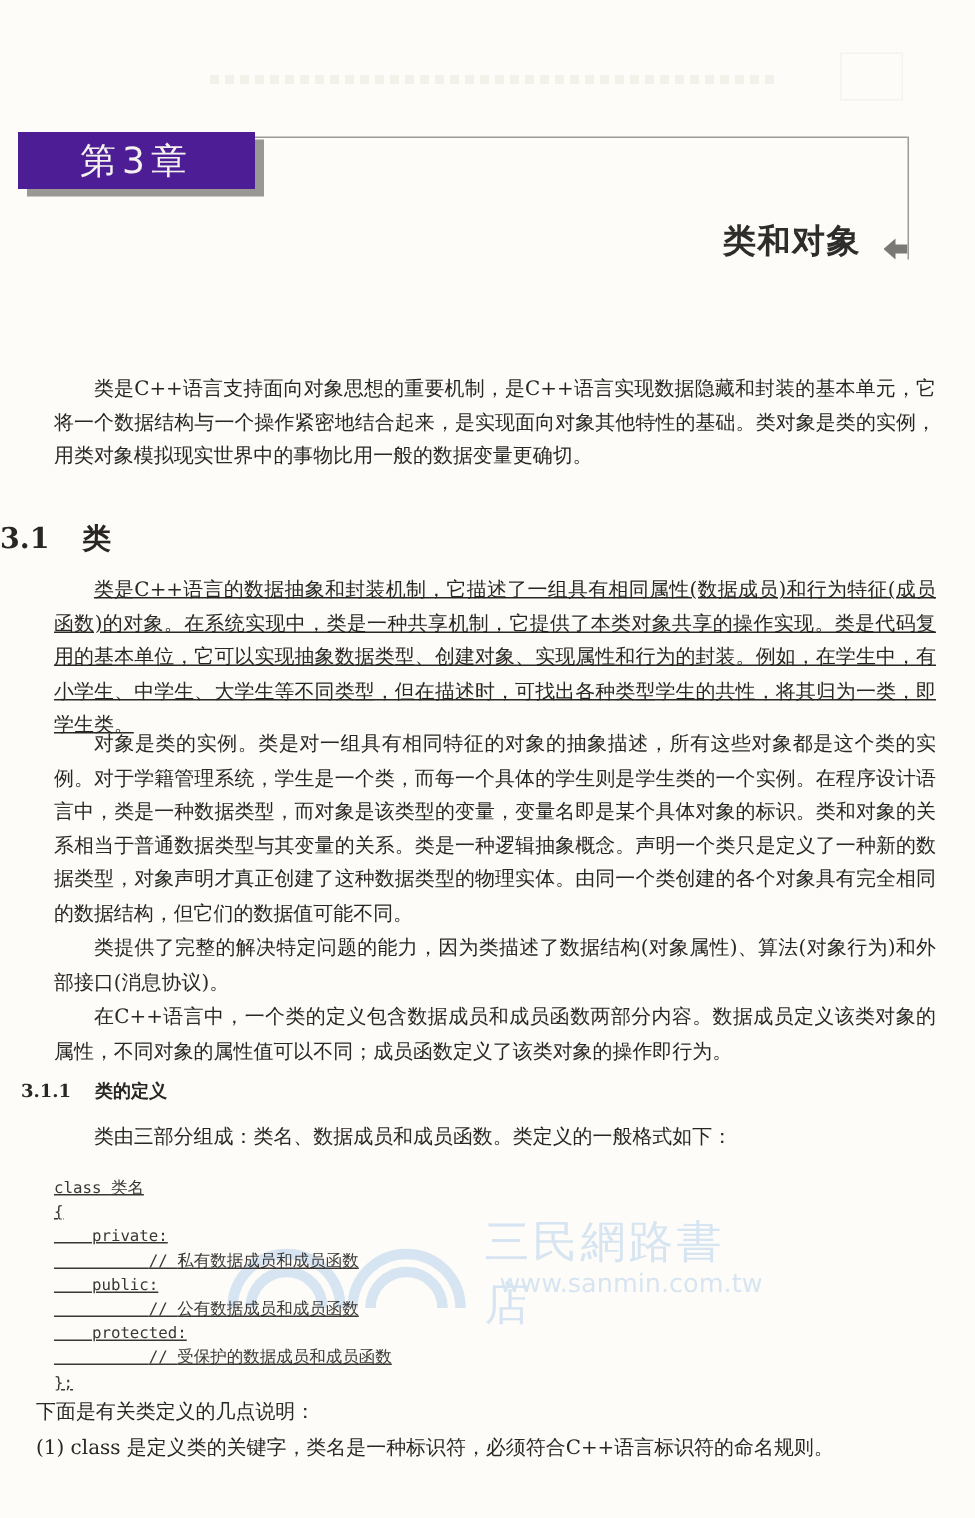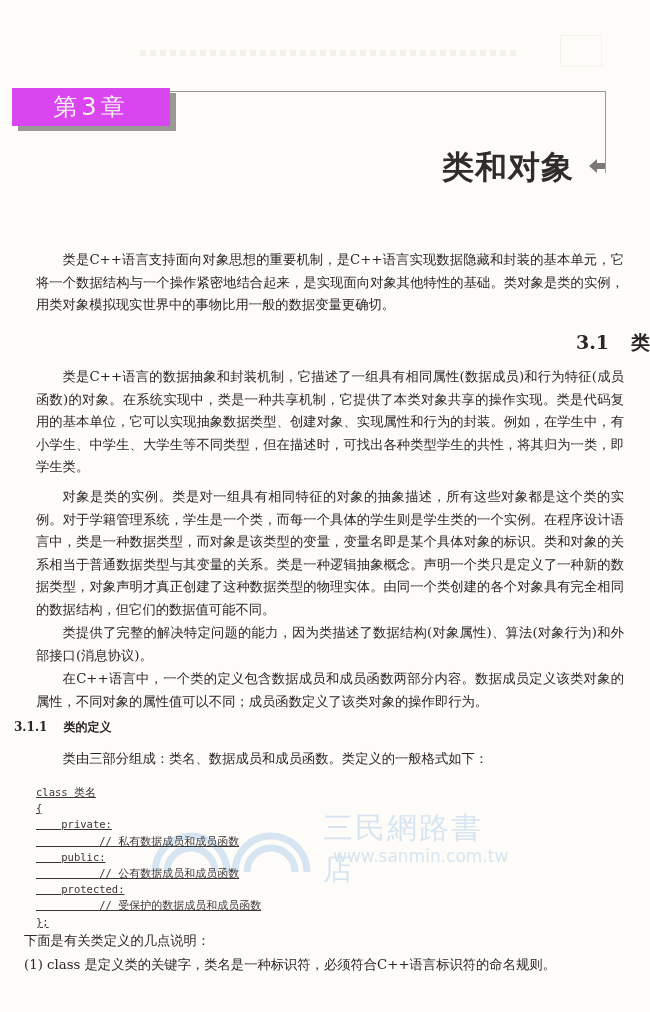--- a/index.html
+++ b/index.html
@@ -11,47 +11,47 @@
     }
     .page { position: absolute; inset: 0; }
     
     .ghost { position: absolute; left: 140px; top: 50px; width: 380px; height: 6px;
       background: repeating-linear-gradient(90deg, #efece4 0 6px, transparent 6px 10px); opacity: .7; }
     .ghost2 { position: absolute; left: 560px; top: 35px; width: 40px; height: 30px;
       border: 1px solid #efece4; opacity: .6; }
 
     .chapter-box {
       position: absolute; left: 12px; top: 88px; width: 158px; height: 38px;
-      background: #d946ef;
+      background: #4c1d95;
       box-shadow: 6px 5px 0 #9a9894;
       display: flex; align-items: center; justify-content: center;
     }
     .chapter-label {
       color: #f4f2ee; font-family: "DejaVu Sans", "Liberation Sans", sans-serif;
       font-size: 24px; letter-spacing: 4px;
     }
     .header-rule { position: absolute; left: 170px; top: 91px; width: 435px; height: 1px; background: #9c9a96; }
     .header-vrule { position: absolute; left: 605px; top: 91px; width: 1px; height: 82px; background: #9c9a96; }
     .chapter-title {
       position: absolute; right: 76px; top: 146px;
       font-family: Liberation Sans, sans-serif;
-      font-weight: bold; font-size: 32px; color: #2f2d2b; letter-spacing: 1px;
+      font-weight: bold; font-size: 22px; color: #2f2d2b; letter-spacing: 1px;
     }
     .arrow-icon {
       position: absolute; left: 589px; top: 159px; width: 16px; height: 14px;
     }
 
     .para {
       position: absolute; left: 36px; width: 588px;
       font-size: 13.3px; line-height: 22.6px; text-align: justify;
       text-indent: 2em; margin: 0;
     }
     .section-heading {
-      position: absolute; left: 0; width: 650px; text-align: right;
-      font-weight: bold; font-size: 19px; top: 330px; color: #2a2624;
+      position: absolute; left: 0; width: 650px; text-align: left;
+      font-weight: bold; font-size: 19px; top: 346px; color: #2a2624;
     }
     .section-heading .num { margin-right: 22px; }
     .subsection-heading {
       position: absolute; left: 14px; top: 719px;
       font-family: "DejaVu Sans", "Liberation Sans", sans-serif;
       font-weight: bold; font-size: 12px; color: #2a2624;
     }
     .subsection-heading .num { margin-right: 16px; font-family: "DejaVu Serif", serif; }
 
     .code {
@@ -95,21 +95,21 @@
   <svg class="arrow-icon" viewBox="0 0 16 14">
     <polygon points="0,7 8,0 8,4 16,4 16,10 8,10 8,14" fill="#7b7976"></polygon>
   </svg>
 
   <p class="para" style="top:249px;">类是C++语言支持面向对象思想的重要机制，是C++语言实现数据隐藏和封装的基本单元，它将一个数据结构与一个操作紧密地结合起来，是实现面向对象其他特性的基础。类对象是类的实例，用类对象模拟现实世界中的事物比用一般的数据变量更确切。</p>
 
   <div class="section-heading">
     <span class="num">3.1</span><span>类</span>
   </div>
 
-  <p class="para" style="top:366px;">类是C++语言的数据抽象和封装机制，它描述了一组具有相同属性(数据成员)和行为特征(成员函数)的对象。在系统实现中，类是一种共享机制，它提供了本类对象共享的操作实现。类是代码复用的基本单位，它可以实现抽象数据类型、创建对象、实现属性和行为的封装。例如，在学生中，有小学生、中学生、大学生等不同类型，但在描述时，可找出各种类型学生的共性，将其归为一类，即学生类。</p>
+  <p class="para" style="top:383px;text-decoration:underline;">类是C++语言的数据抽象和封装机制，它描述了一组具有相同属性(数据成员)和行为特征(成员函数)的对象。在系统实现中，类是一种共享机制，它提供了本类对象共享的操作实现。类是代码复用的基本单位，它可以实现抽象数据类型、创建对象、实现属性和行为的封装。例如，在学生中，有小学生、中学生、大学生等不同类型，但在描述时，可找出各种类型学生的共性，将其归为一类，即学生类。</p>
   <p class="para" style="top:486px;">对象是类的实例。类是对一组具有相同特征的对象的抽象描述，所有这些对象都是这个类的实例。对于学籍管理系统，学生是一个类，而每一个具体的学生则是学生类的一个实例。在程序设计语言中，类是一种数据类型，而对象是该类型的变量，变量名即是某个具体对象的标识。类和对象的关系相当于普通数据类型与其变量的关系。类是一种逻辑抽象概念。声明一个类只是定义了一种新的数据类型，对象声明才真正创建了这种数据类型的物理实体。由同一个类创建的各个对象具有完全相同的数据结构，但它们的数据值可能不同。</p>
   <p class="para" style="top:622px;">类提供了完整的解决特定问题的能力，因为类描述了数据结构(对象属性)、算法(对象行为)和外部接口(消息协议)。</p>
   <p class="para" style="top:668px;">在C++语言中，一个类的定义包含数据成员和成员函数两部分内容。数据成员定义该类对象的属性，不同对象的属性值可以不同；成员函数定义了该类对象的操作即行为。</p>
 
   <div class="subsection-heading">
     <span class="num">3.1.1</span><span>类的定义</span>
   </div>
 
   <p class="para" style="top:748px;">类由三部分组成：类名、数据成员和成员函数。类定义的一般格式如下：</p>
 

